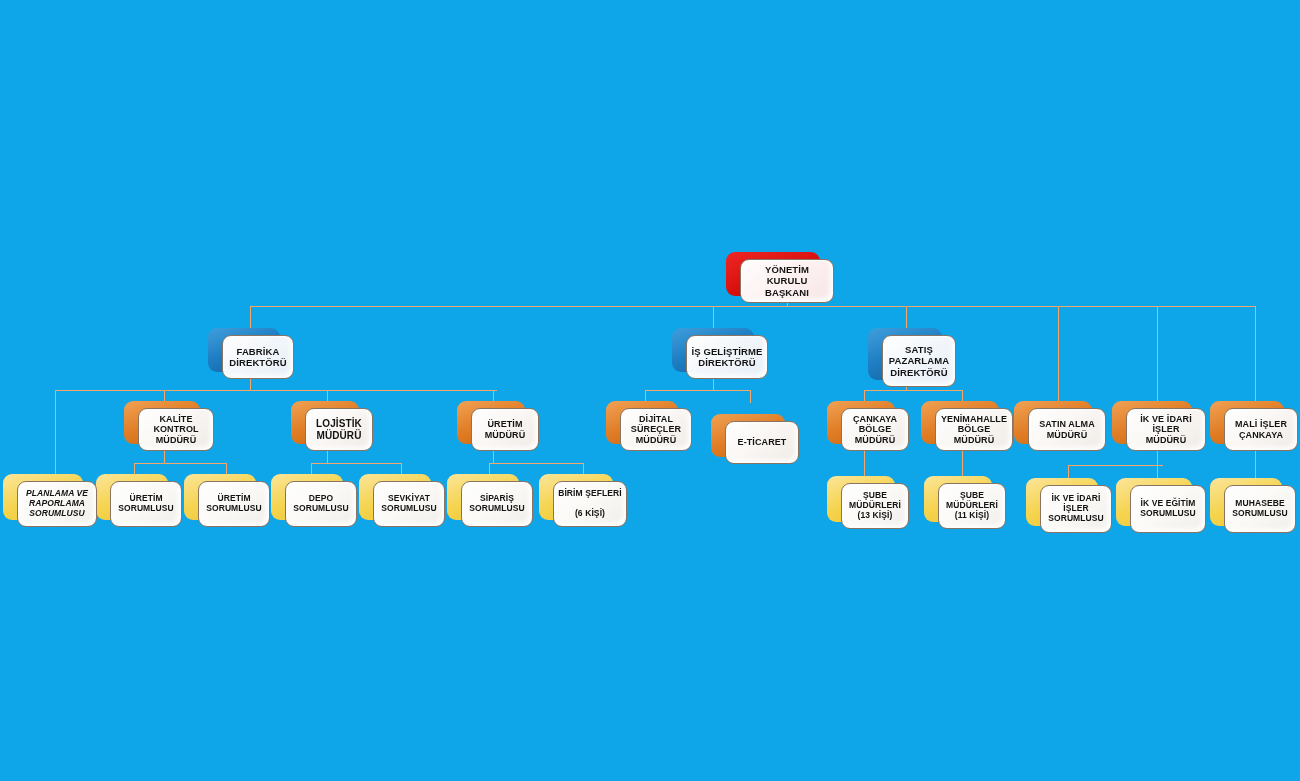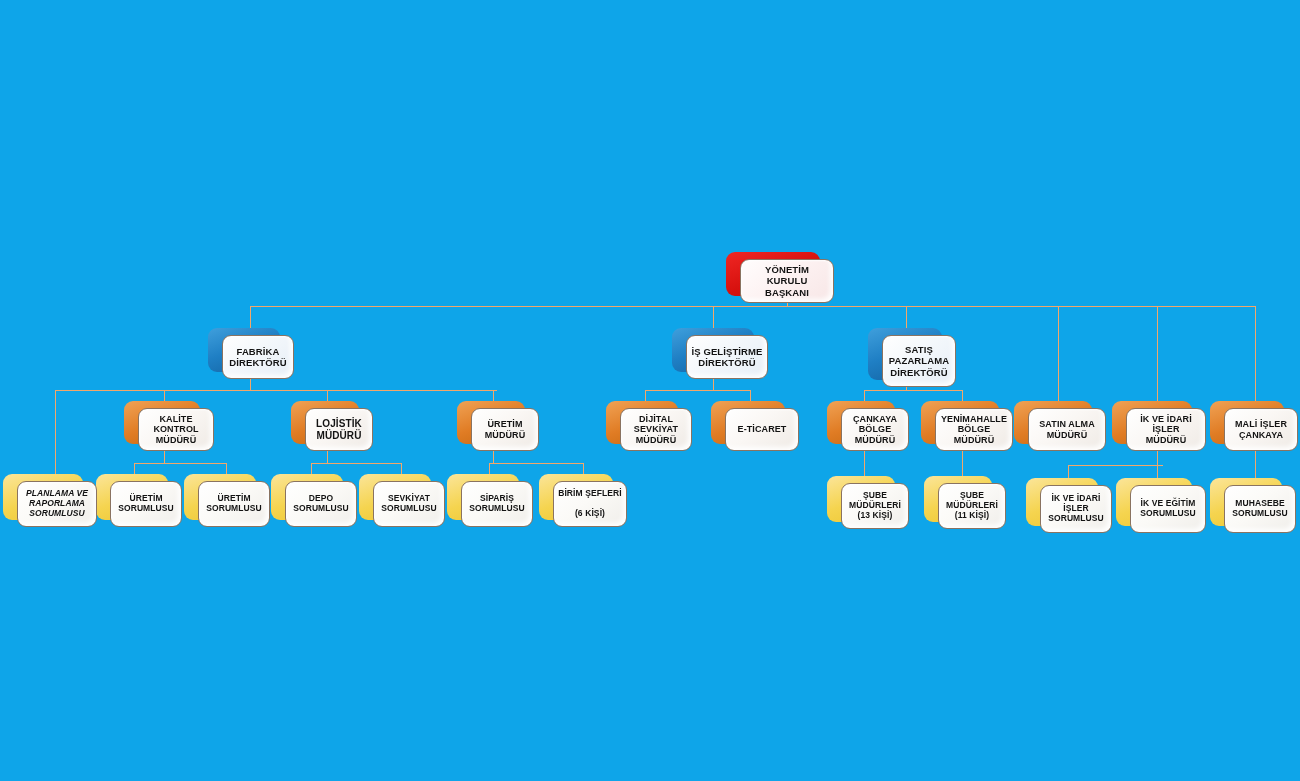--- a/index.html
+++ b/index.html
@@ -183,25 +183,25 @@
         <div class="plate"></div>
         <div class="card">
           <div class="label" style="font-size: 9px;">ÜRETİM
 MÜDÜRÜ</div>
         </div>
       </div>
       <div class="node lvl-mgr" style="left: 606px; top: 401px; width: 72px; height: 43px;">
         <div class="plate"></div>
         <div class="card">
           <div class="label" style="font-size: 9px;">DİJİTAL
-SEVKİYAT
-MÜDÜRÜ</div>
-        </div>
-      </div>
-      <div class="node lvl-mgr" style="left: 711px; top: 401px; width: 74px; height: 43px;">
+SÜREÇLER
+MÜDÜRÜ</div>
+        </div>
+      </div>
+      <div class="node lvl-mgr" style="left: 711px; top: 414px; width: 74px; height: 43px;">
         <div class="plate"></div>
         <div class="card">
           <div class="label" style="font-size: 9px;">E-TİCARET</div>
         </div>
       </div>
       <div class="node lvl-mgr" style="left: 827px; top: 401px; width: 68px; height: 43px;">
         <div class="plate"></div>
         <div class="card">
           <div class="label" style="font-size: 9px;">ÇANKAYA
 BÖLGE

